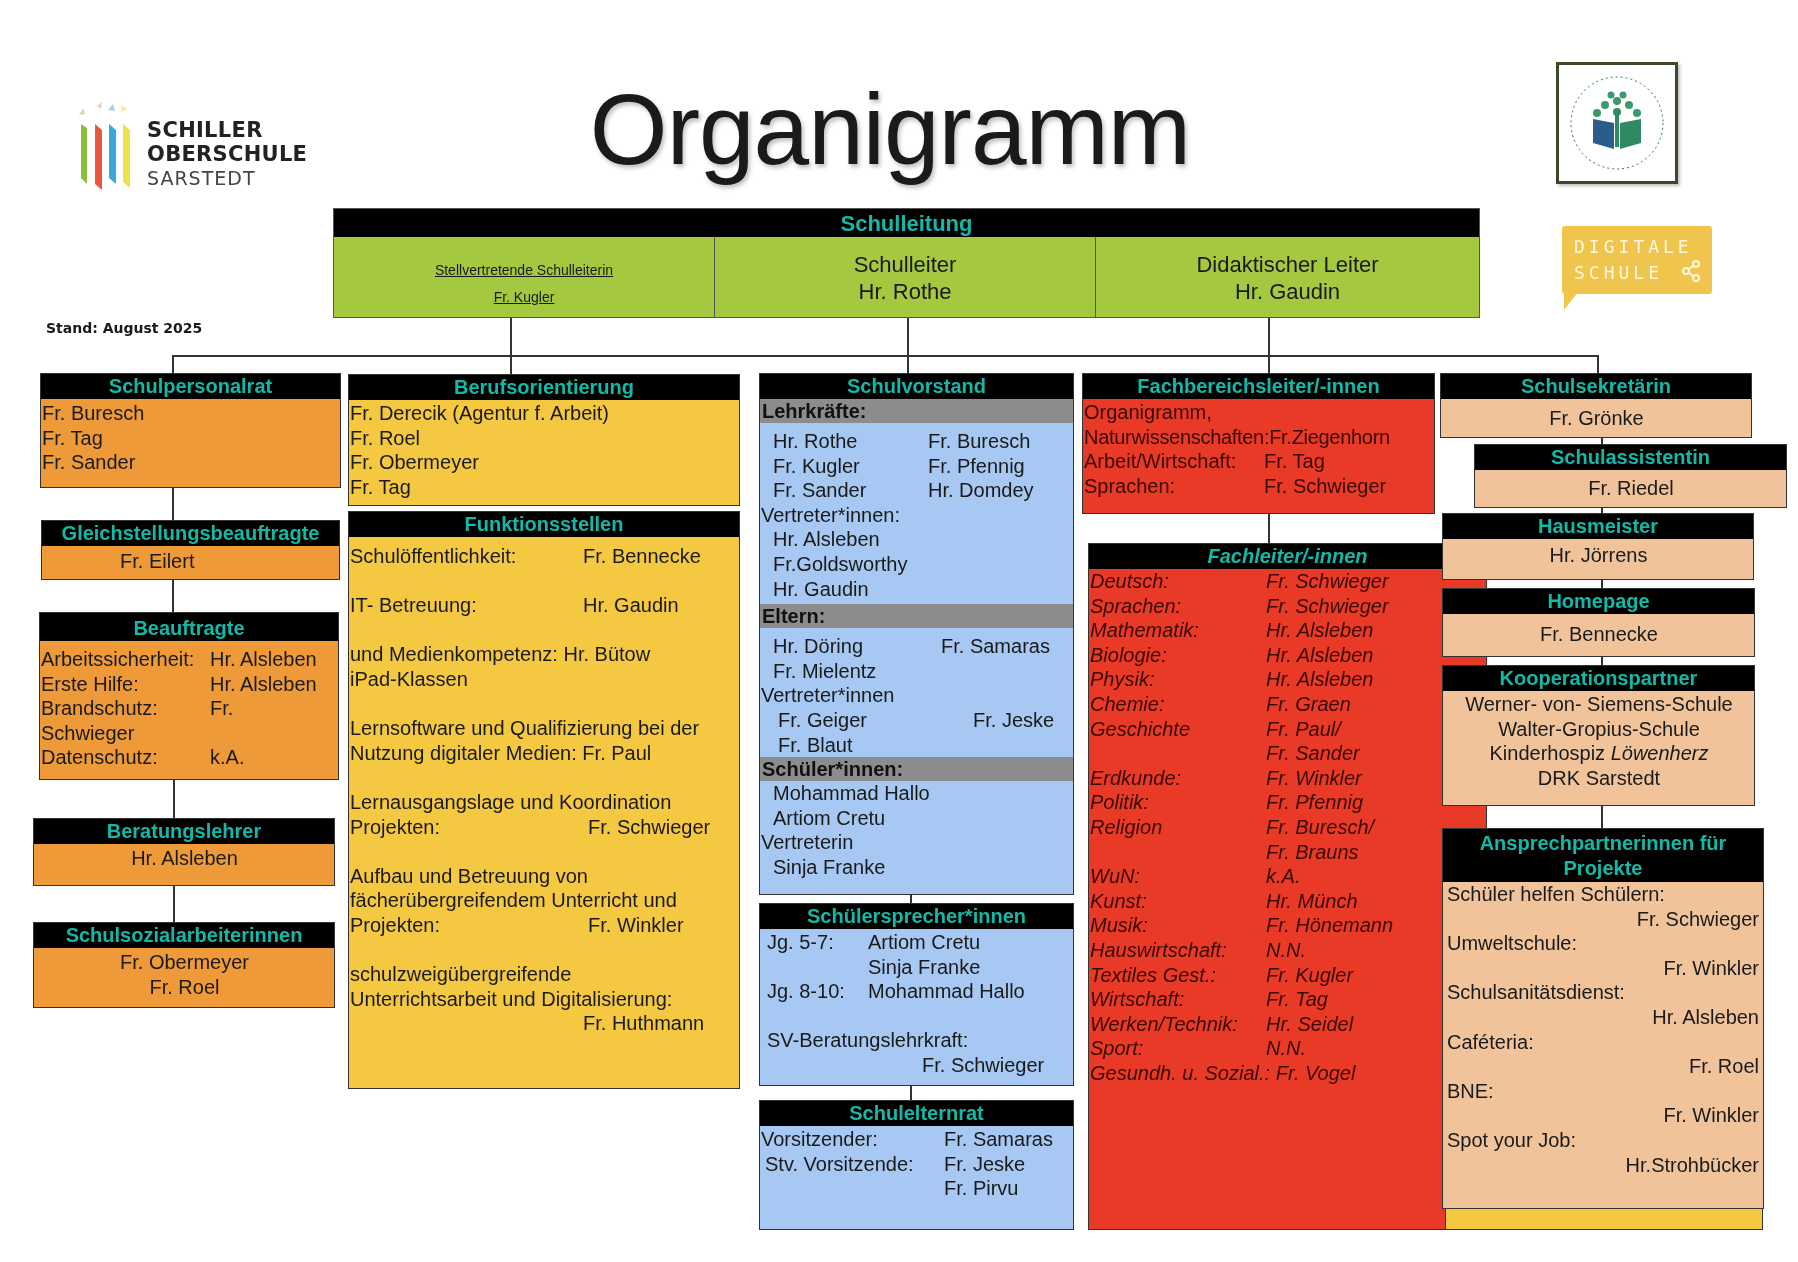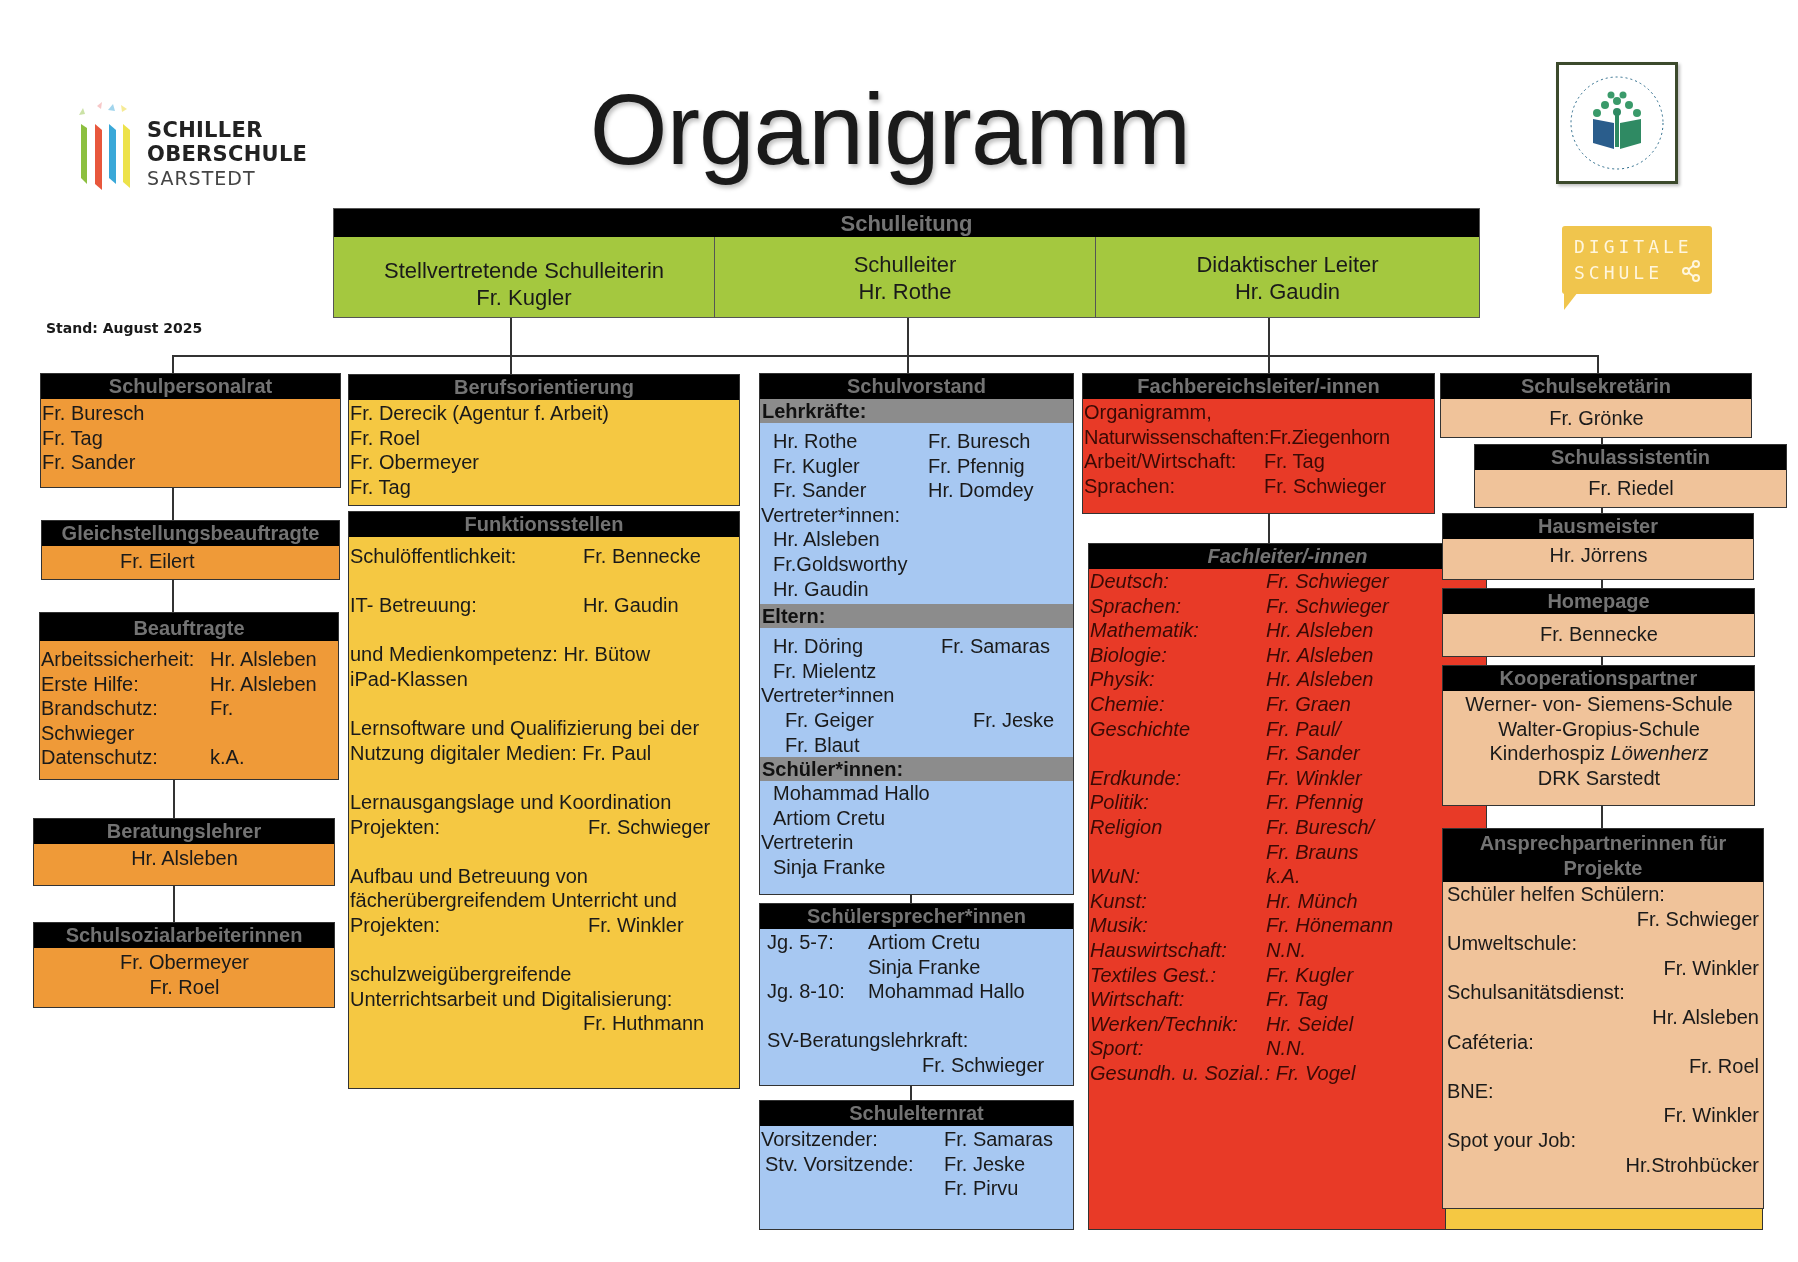--- a/index.html
+++ b/index.html
@@ -15,21 +15,21 @@
   .school-logo .l3 { font-family: "DejaVu Sans", sans-serif; font-size: 19px; color: #444; letter-spacing: 1px; display: block; }
   .stand { left: 46px; top: 320px; font-weight: bold; font-size: 14px; font-family: "DejaVu Sans", sans-serif; }
 
   .title { left: 560px; top: 72px; width: 660px; text-align: center; font-size: 100px; letter-spacing: -1px; text-shadow: 2px 3px 4px rgba(0,0,0,0.25); }
 
   .eco-logo { left: 1556px; top: 62px; width: 122px; height: 122px; border: 3px solid #3c4a2c; background: #fff; box-shadow: 2px 2px 3px rgba(0,0,0,0.25); }
   .digi-logo { left: 1562px; top: 226px; width: 152px; height: 84px; }
 
   
   .box { position: absolute; border: 1.5px solid #333; overflow: hidden; }
-  .box .hd { background: #000; color: #737373; font-weight: bold; text-align: center; font-size: 20px; line-height: 25px; height: 25px; white-space: nowrap; }
+  .box .hd { background: #000; color: #14b8a6; font-weight: bold; text-align: center; font-size: 20px; line-height: 25px; height: 25px; white-space: nowrap; }
   .box .bd { font-size: 20px; line-height: 24.6px; padding: 0 0 0 1px; }
   .orange { background: #ef9a38; }
   .yellow { background: #f5c842; }
   .blue { background: #a7c8f2; }
   .red { background: #e83a27; }
   .peach { background: #f0c39a; }
   .green { background: #a4c83f; }
   .center { text-align: center; }
   .row { display: flex; }
   .row .k { flex: 0 0 auto; }
@@ -100,21 +100,21 @@
 <div class="line" style="left:1597px;top:355px;width:1.5px;height:19px;"></div>
 <div class="line" style="left:172px;top:488px;width:1.5px;height:124px;"></div>
 <div class="line" style="left:173px;top:780px;width:1.5px;height:142px;"></div>
 <div class="line" style="left:910px;top:895px;width:1.5px;height:205px;"></div>
 <div class="line" style="left:1268px;top:514px;width:1.5px;height:30px;"></div>
 <div class="line" style="left:1601px;top:438px;width:1.5px;height:390px;"></div>
 
 <div class="box green" style="left:333px;top:208px;width:1147px;height:110px;border-color:#555;">
   <div class="hd" style="height:28px;line-height:30px;font-size:22px;">Schulleitung</div>
   <div style="display:flex;height:82px;">
-    <div class="center" style="flex:0 0 381px;border-right:1px solid #555;padding-top:20px;font-size:22px;line-height:27px;">
+    <div class="center" style="flex:0 0 381px;border-right:1px solid #555;padding-top:20px;font-size:14px;line-height:27px;text-decoration:underline;">
       <div>Stellvertretende Schulleiterin</div>
       <div>Fr. Kugler</div>
     </div>
     <div class="center" style="flex:0 0 381px;border-right:1px solid #555;padding-top:14px;font-size:22px;line-height:27px;">
       <div>Schulleiter</div>
       <div>Hr. Rothe</div>
     </div>
     <div class="center" style="flex:1;padding-top:14px;font-size:22px;line-height:27px;">
       <div>Didaktischer Leiter</div>
       <div>Hr. Gaudin</div>
@@ -262,21 +262,21 @@
       <div style="width:180px;padding-left:12px;">
         <div>Hr. Döring</div>
         <div>Fr. Mielentz</div>
       </div>
       <div>
           <div>Fr. Samaras</div>
         </div>
     </div>
     <div>Vertreter*innen</div>
     <div style="display:flex;">
-      <div style="width:212px;padding-left:24px;">
+      <div style="width:212px;padding-left:17px;">
         <div>Fr. Geiger</div>
         <div>Fr. Blaut</div>
       </div>
       <div>
           <div>Fr. Jeske</div>
         </div>
     </div>
   </div>
   <div class="sub">Schüler*innen:</div>
   <div class="bd">

